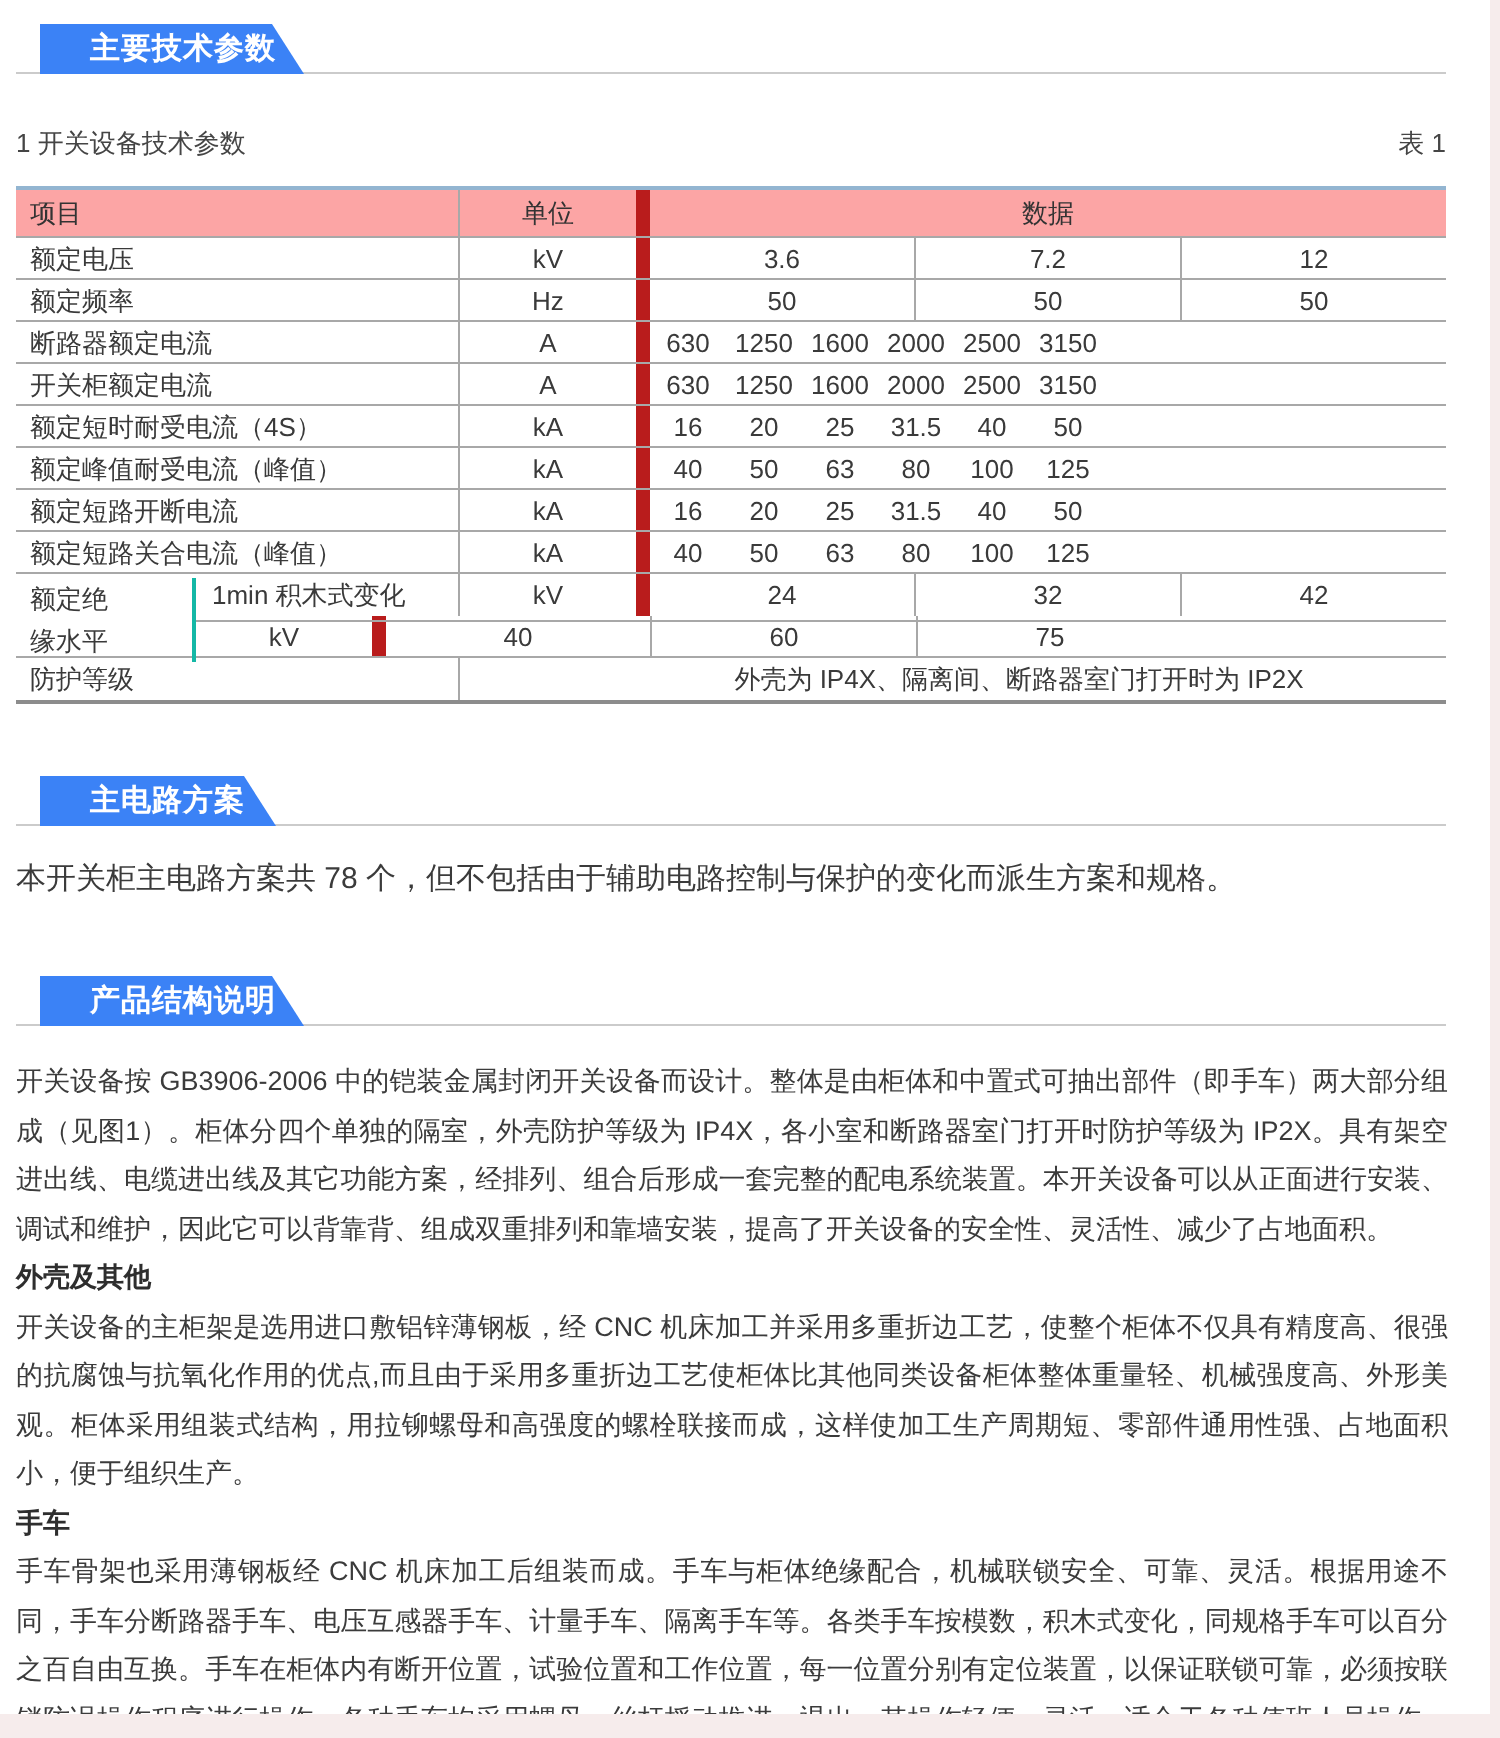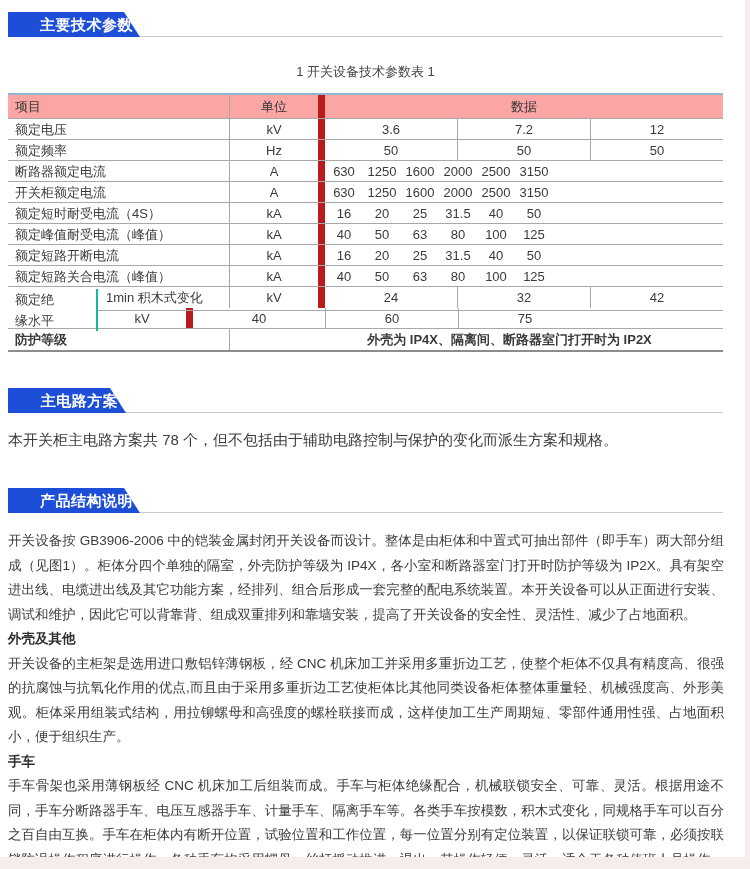--- a/index.html
+++ b/index.html
@@ -7,38 +7,37 @@
     width:750px;height:869px;position:relative;
     background:#f6ecec;
     font-family:"Liberation Sans","DejaVu Sans",sans-serif;
     -webkit-font-smoothing:antialiased;
   }
   .content{position:absolute;left:0;top:0;width:745px;height:857px;background:#ffffff;overflow:hidden;}
 
   
   .rule{position:absolute;left:8px;width:715px;height:1px;background:#cbcbcb;}
   .banner{
-    position:absolute;left:8px;height:25px;background:#1d4ed8;color:#ffffff;
+    position:absolute;left:20px;height:25px;background:#3b82f6;color:#ffffff;
     font-size:15px;font-weight:bold;line-height:25px;padding-left:25px;box-sizing:border-box;
     letter-spacing:0.5px;
-    text-align:center;
   }
   .banner.w6{width:132px;clip-path:polygon(0 0,116px 0,100% 100%,0 100%);}
   .banner.w5{width:118px;clip-path:polygon(0 0,102px 0,100% 100%,0 100%);}
 
   
-  .caption-row{position:absolute;left:8px;top:63px;width:715px;display:flex;justify-content:center;
+  .caption-row{position:absolute;left:8px;top:63px;width:715px;display:flex;justify-content:space-between;
     font-size:13px;color:#454545;}
 
   
   .ptable{position:absolute;left:8px;top:93px;width:715px;
     border-top:2px solid #93b5d1;border-bottom:2px solid #8c8c8c;font-size:13px;color:#3a3a3a;}
   .trow{display:flex;height:21px;line-height:21px;border-bottom:1px solid #a8a8a8;box-sizing:border-box;align-items:stretch;}
   .trow.head{height:24px;line-height:24px;background:#fca5a5;color:#333;}
-  .trow.last{border-bottom:none;font-weight:bold;}
+  .trow.last{border-bottom:none;}
   .trow.nobot{border-bottom:none;}
   .cell{box-sizing:border-box;overflow:hidden;white-space:nowrap;}
   .c-item{width:222px;padding-left:7px;border-right:1px solid #a8a8a8;}
   .c-spacer{width:90px;}
   .c-sub{width:132px;padding-left:8px;border-right:1px solid #a8a8a8;}
   .c-unit{width:95px;text-align:center;border-right:7px solid #b91c1c;}
   .c-data{width:398px;display:flex;}
   .c-third{flex:1 1 0;text-align:center;}
   .c-third.b{border-right:1px solid #a8a8a8;}
   .c-six{width:398px;display:flex;justify-content:flex-start;}

